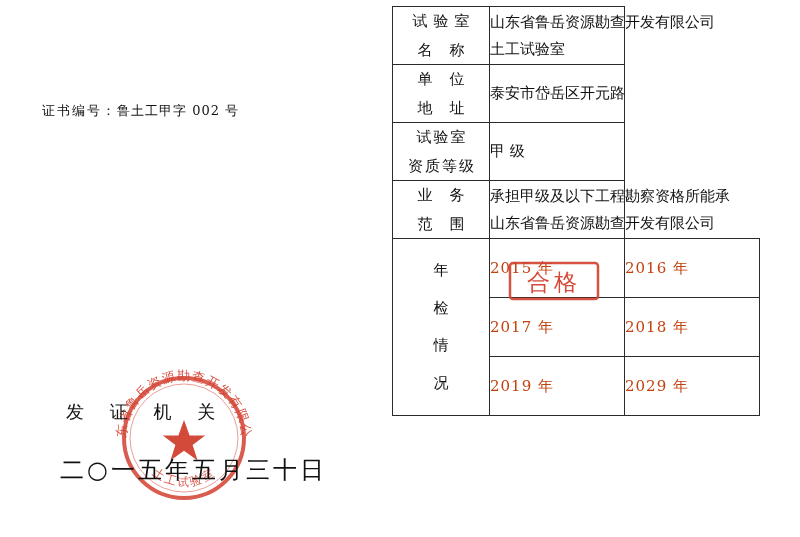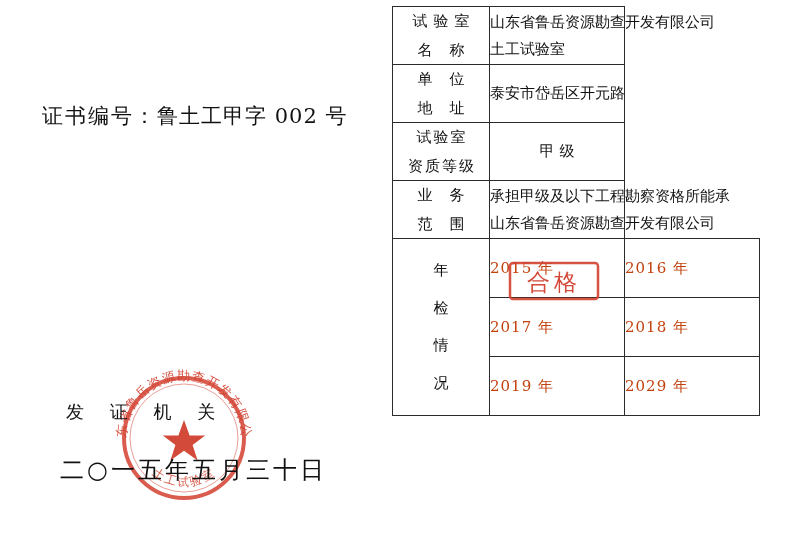--- a/index.html
+++ b/index.html
@@ -28,21 +28,21 @@
     left: 0;
     top: 0;
     width: 392px;
     height: 537px;
   }
 
   .cert-number {
     position: absolute;
     left: 42px;
     top: 102px;
-    font-size: 21px;
+    font-size: 13px;
     letter-spacing: 1px;
     white-space: nowrap;
     color: #111;
   }
   .cert-number .label { letter-spacing: 2px; }
   .cert-number .value { letter-spacing: 1px; }
 
   .issuer-block {
     position: absolute;
     left: 56px;
@@ -110,21 +110,21 @@
     white-space: nowrap;
   }
   .lbl.tight .l1, .lbl.tight .l2 { letter-spacing: 2px; padding-left: 2px; }
 
   .val {
     padding: 8px 10px;
     font-size: 15px;
     line-height: 1.75;
     color: #111;
   }
-  .val.center { text-align: center; }
+  .val.center { }
   .val .vline { display: block; white-space: nowrap; }
 
   
   .yr-label {
     width: 40px;
     text-align: center;
     font-size: 15px;
     padding: 8px 0;
     color: #111;
   }

